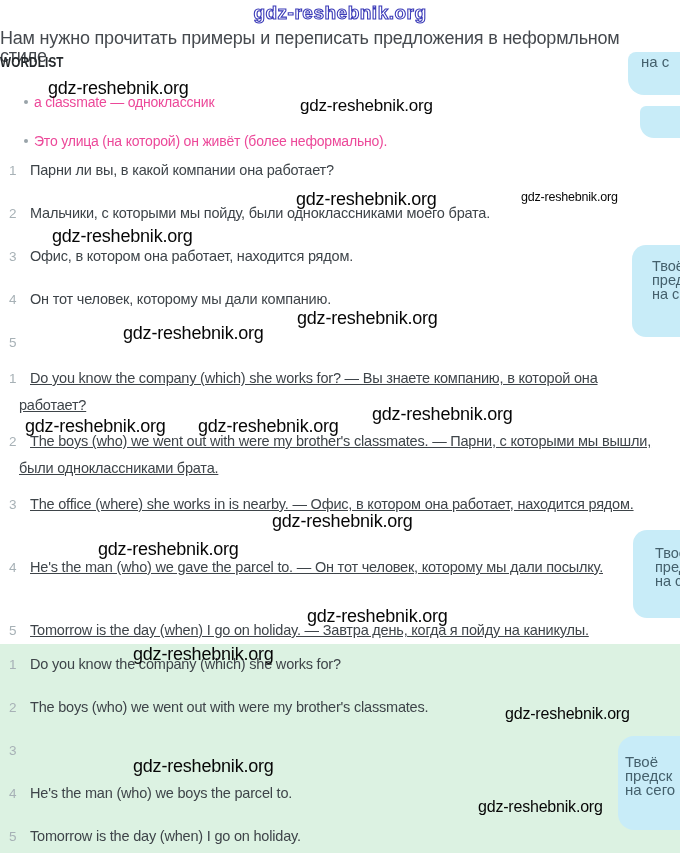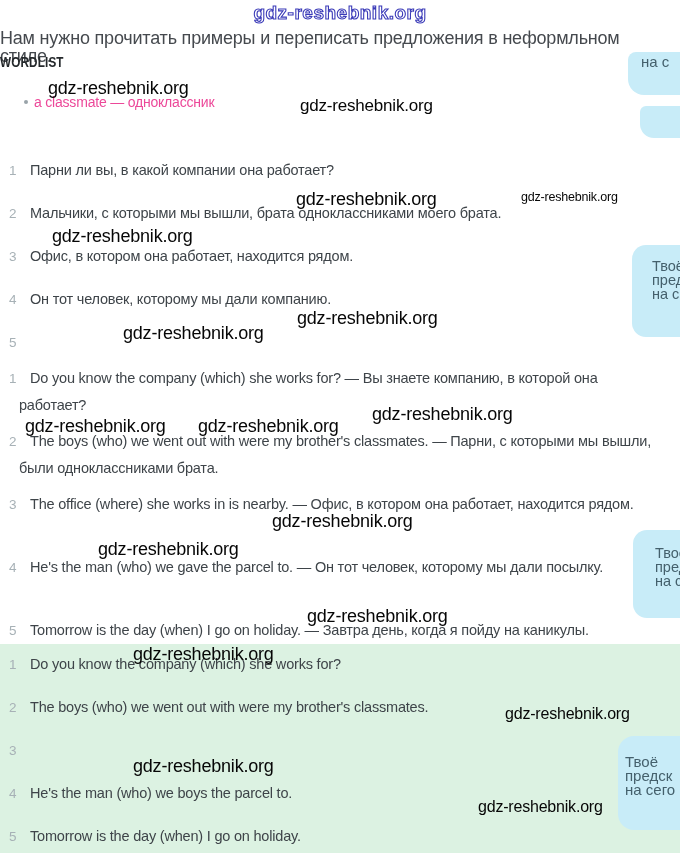--- a/index.html
+++ b/index.html
@@ -31,21 +31,21 @@
   .bullet-row{position:absolute;left:0;width:640px;padding-left:18px;
     font-size:14px;line-height:16px;letter-spacing:-.2px;color:#ec4899;margin-left:16px;}
   .bullet-row .dot{position:absolute;left:8px;top:6px;width:4px;height:4px;border-radius:50%;background:#99a3a9;}
 
   .num-row{position:absolute;left:0;width:662px;padding-left:30px;
     font-size:14.5px;line-height:17px;letter-spacing:-.2px;color:var(--text);}
   .num-row .num{position:absolute;left:9px;top:0;font-size:13.5px;color:var(--num);line-height:inherit;}
 
   .ans-row{position:absolute;left:0;width:662px;padding-left:19px;
     font-size:14.5px;line-height:27px;letter-spacing:-.2px;color:var(--text);}
-  .ans-row .txt{display:block;text-indent:11px;}
+  .ans-row .txt{display:block;text-indent:11px;text-decoration:underline;}
   .ans-row .num{position:absolute;left:9px;top:0;font-size:13.5px;color:var(--num);line-height:27px;}
 
   .green-block{position:absolute;left:0;top:644px;width:680px;height:209px;background:var(--green-bg);}
   .green-block .num-row{width:660px;}
 
   .wm{position:absolute;white-space:nowrap;color:#060606;font-weight:500;letter-spacing:-.2px;}
 
   .bubble{position:absolute;background:var(--bubble-bg);color:var(--bubble-text);
     font-size:14.5px;line-height:14px;overflow:hidden;}
   .bubble .bline{display:block;white-space:nowrap;}
@@ -63,28 +63,32 @@
   <div class="top-logo">gdz-reshebnik.org</div>
 
   <div class="intro">Нам нужно прочитать примеры и переписать предложения в неформльном стиле.</div>
 
   <div class="wordlist-title">WORDLIST</div>
 
   <div class="bullet-row" style="top:94px">
     <span class="dot"></span>
     <span>a classmate — одноклассник</span>
   </div>
+  <div class="bullet-row" style="top:133px">
+    <span class="dot"></span>
+    <span>Это улица (на которой) он живёт (более неформально).</span>
+  </div>
 
   <div class="num-row" style="top:162px">
     <span class="num">1</span>
     <span>Парни ли вы, в какой компании она работает?</span>
   </div>
   <div class="num-row" style="top:205px">
     <span class="num">2</span>
-    <span>Мальчики, с которыми мы вышли, брата одноклассниками моего брата.</span>
+    <span>Мальчики, с которыми мы пойду, были одноклассниками моего брата.</span>
   </div>
   <div class="num-row" style="top:248px">
     <span class="num">3</span>
     <span>Офис, в котором она работает, находится рядом.</span>
   </div>
   <div class="num-row" style="top:291px">
     <span class="num">4</span>
     <span>Он тот человек, которому мы дали компанию.</span>
   </div>
   <div class="num-row" style="top:334px">

